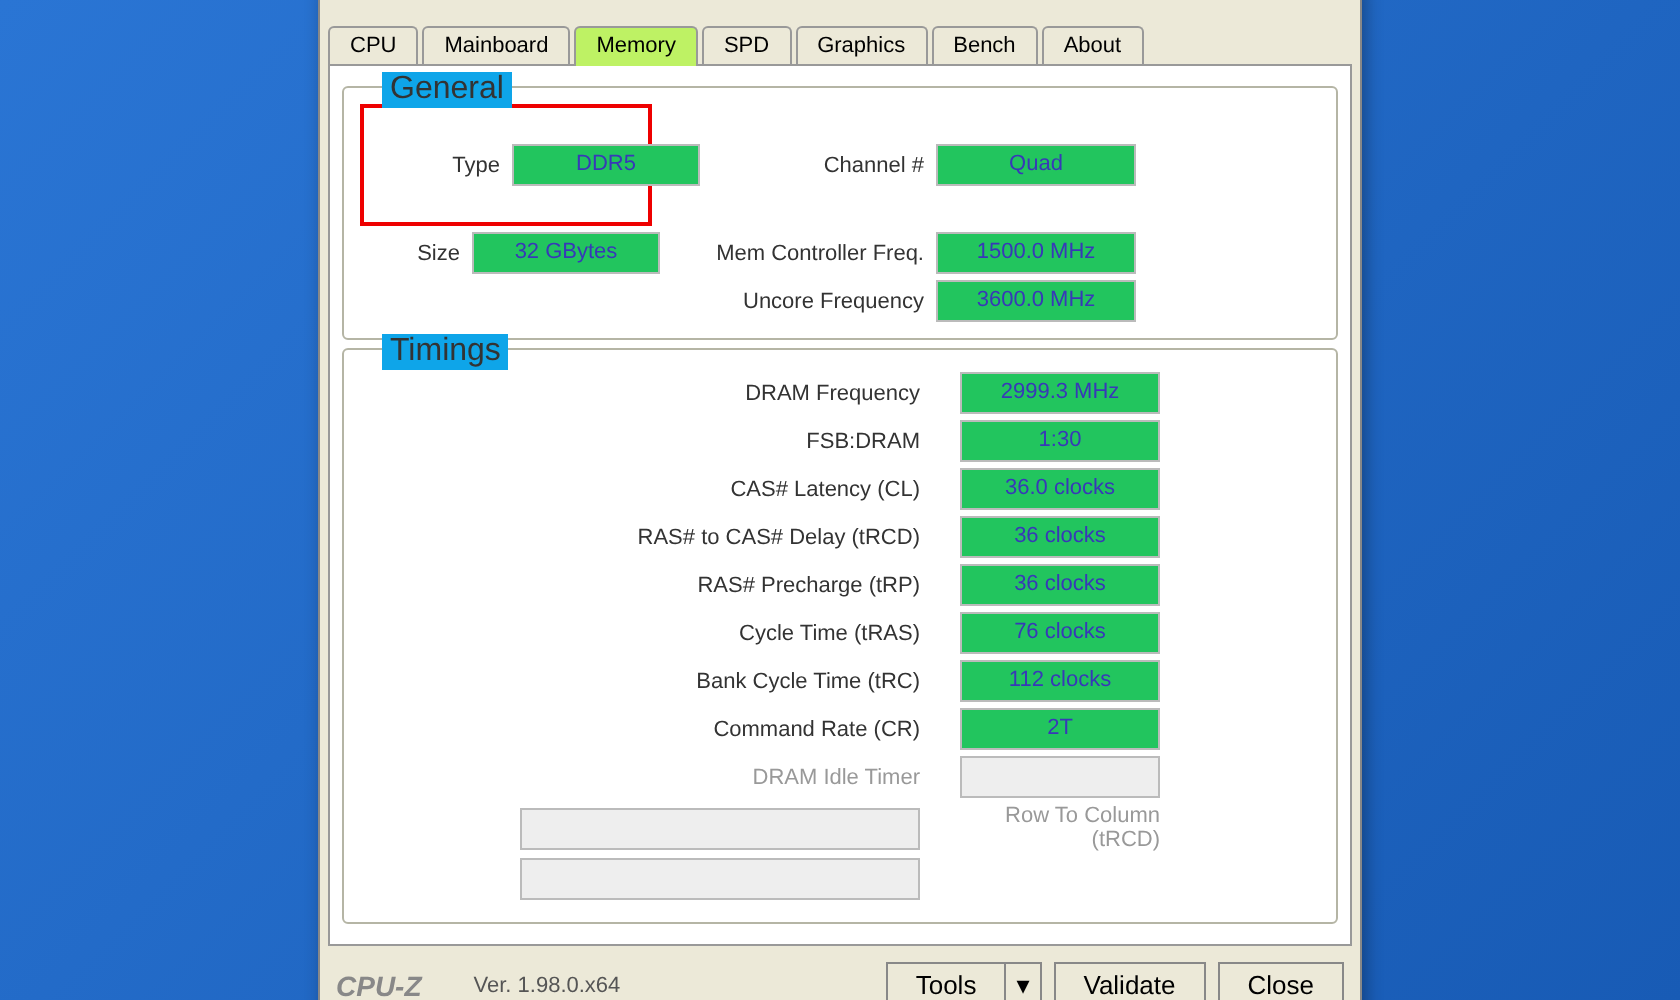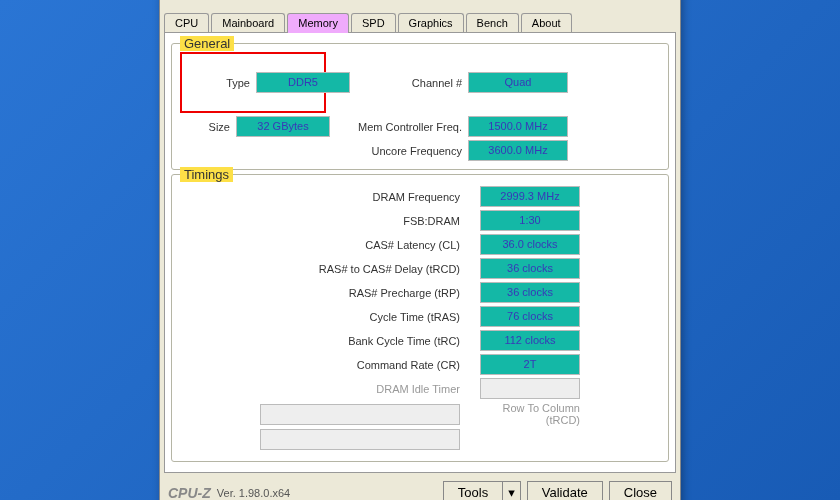--- a/index.html
+++ b/index.html
@@ -1,31 +1,31 @@
 <!DOCTYPE html>
 <html><head>
 <meta charset="utf-8">
 <style>
 body{margin:0;background:linear-gradient(135deg,#2a75d4,#185bb5);font-family:Tahoma,Arial,sans-serif;font-size:12px;display:flex;align-items:center;justify-content:center;height:500px;width:840px;overflow:hidden}
 .window{background:#ece9d8;border:1px solid #888;width:520px;box-shadow:2px 2px 8px rgba(0,0,0,.3)}
 .tabs{display:flex;padding:21px 4px 0 4px;gap:0}
 .tab{padding:3px 10px;border:1px solid #999;border-bottom:none;background:#ece9d8;border-radius:3px 3px 0 0;margin-right:2px;cursor:pointer;position:relative;font-size:11px}
-.tab.active{background:#f0abfc;z-index:2;padding-bottom:4px;margin-bottom:-1px}
+.tab.active{background:#bef264;z-index:2;padding-bottom:4px;margin-bottom:-1px}
 .tab-content{background:#fff;margin:0 4px 4px 4px;border:1px solid #999;padding:6px}
 .group{border:1px solid #b5b5a5;border-radius:3px;margin:4px 0;padding:8px 8px 8px 8px;position:relative}
-.group-title{position:absolute;top:-8px;left:8px;background:#fde047;padding:0 4px;font-size:13px;color:#333}
+.group-title{position:absolute;top:-8px;left:19px;background:#0ea5e9;padding:0 4px;font-size:16px;color:#333}
 .lbl{text-align:right;font-size:11px;color:#333}
 .lbl.dim{color:#999}
-.val{border:1px solid #bbb;background:#14b8a6;padding:2px 6px;text-align:center;font-size:11px;color:#3838b8;min-width:80px;height:15px;line-height:15px}
+.val{border:1px solid #bbb;background:#22c55e;padding:2px 6px;text-align:center;font-size:11px;color:#3838b8;min-width:80px;height:15px;line-height:15px}
 .val.empty{background:#eee}
 .general-grid{display:grid;grid-template-columns:50px 90px 130px 100px;gap:3px 6px;align-items:center}
 .timings-grid{display:grid;grid-template-columns:1fr 100px;gap:3px 20px;align-items:center;max-width:320px;margin:3px auto}
 .highlight{border:2px solid #e00;padding:18px}
 .footer{display:flex;align-items:center;padding:4px 8px;gap:6px}
-.logo{font-style:italic;font-weight:bold;color:#888;font-size:14px;margin-right:0}
+.logo{font-style:italic;font-weight:bold;color:#888;font-size:14px;margin-right:20px}
 .ver{color:#555;font-size:11px;flex:1}
 .btn{border:1px solid #888;background:#ece9d8;padding:3px 14px;font-size:13px;cursor:pointer}
 .btn-split{display:flex}
 .btn-split .btn{border-radius:0}
 .btn-split .btn:last-child{padding:3px 5px;border-left:none}
 </style>
 </head>
 <body>
 
 <div class="window">

